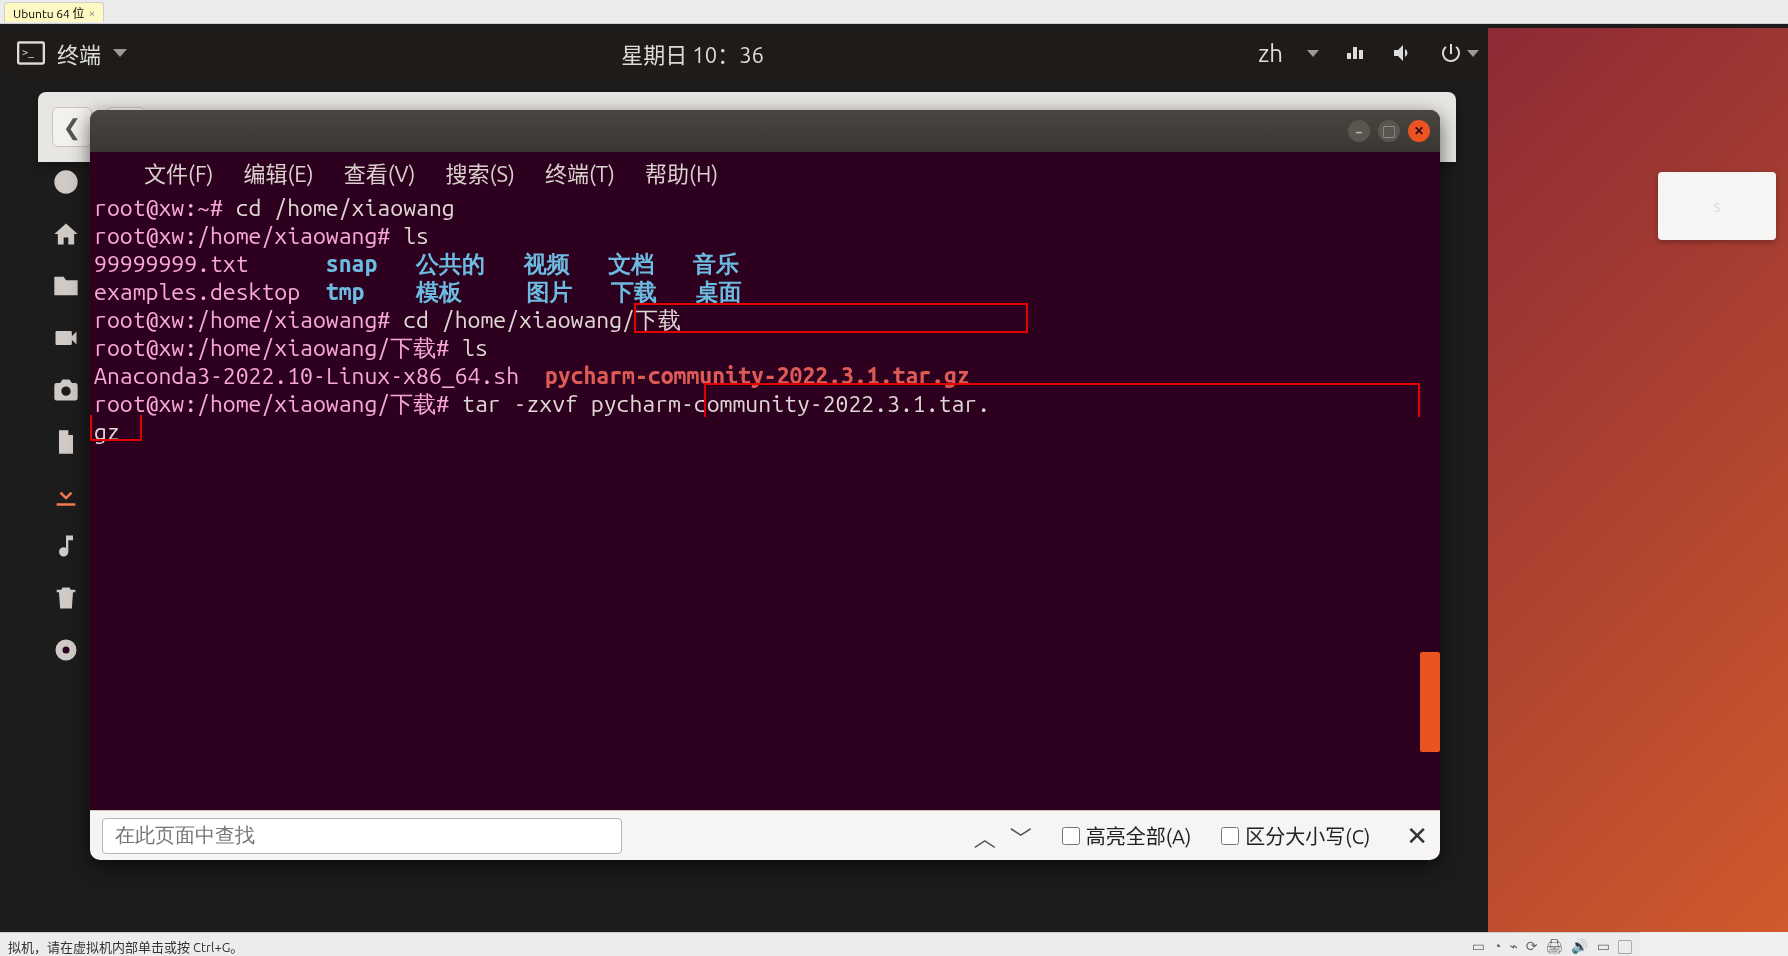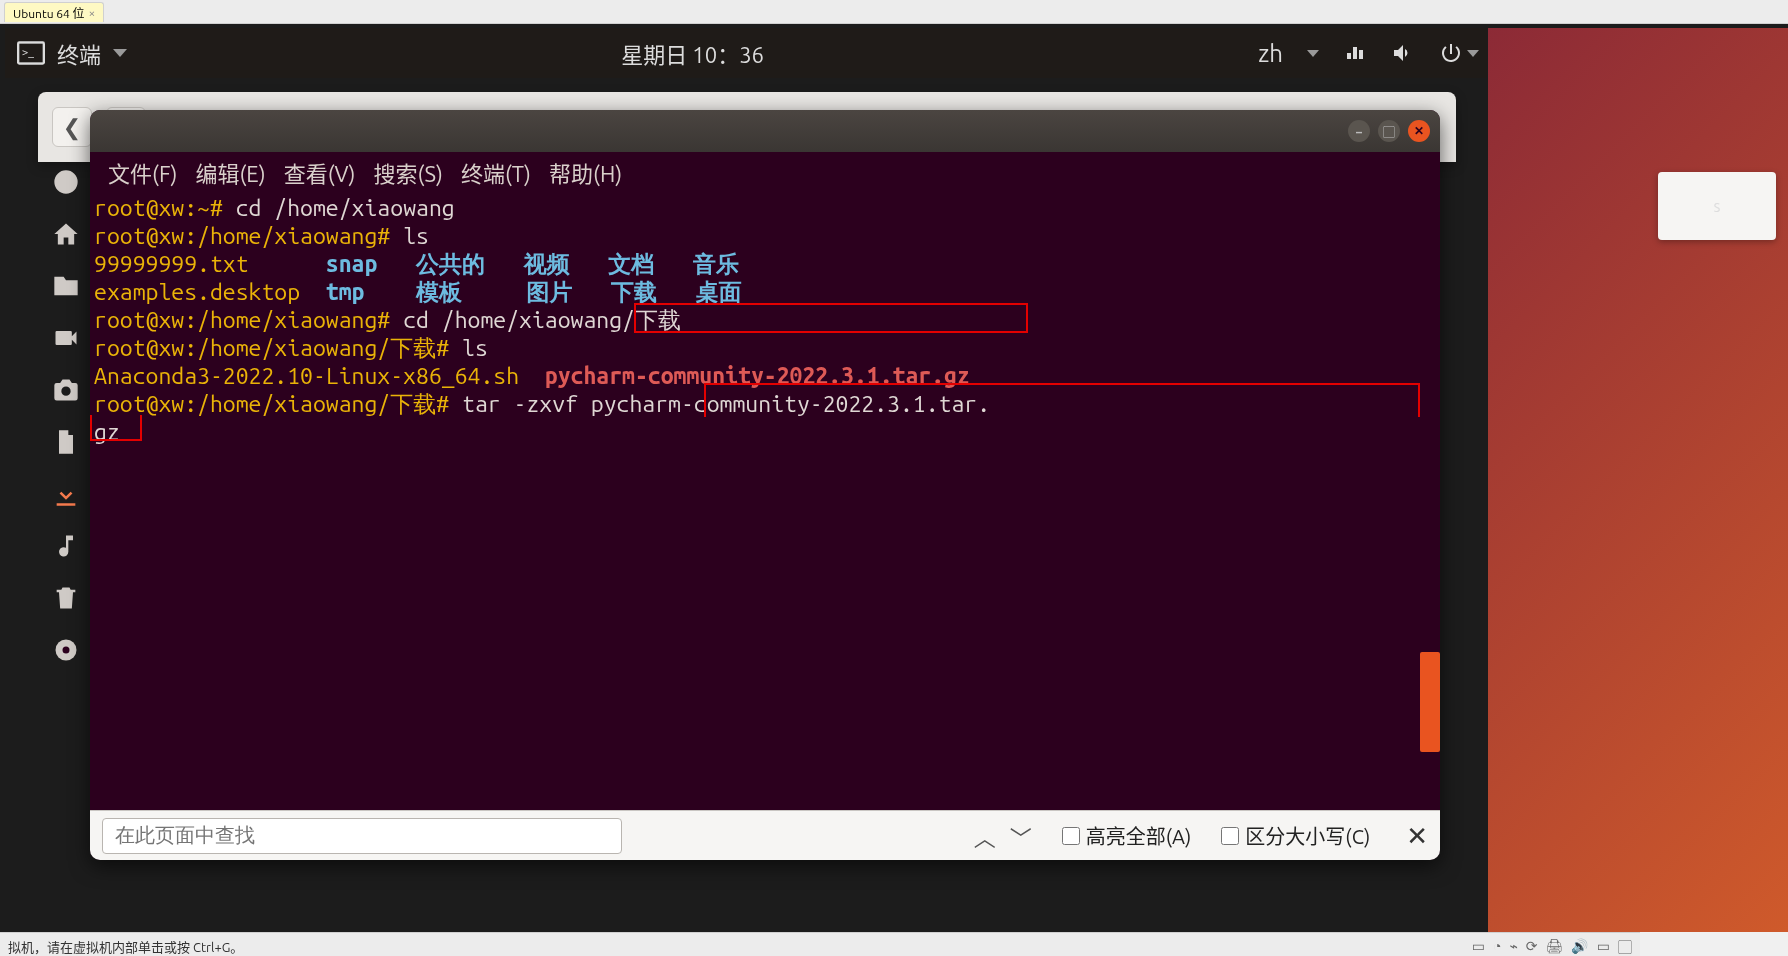--- a/index.html
+++ b/index.html
@@ -184,24 +184,25 @@
     width:22px;height:22px;border-radius:50%;display:flex;align-items:center;justify-content:center;font-size:12px;color:#3a3633;font-weight:bold;
   }
   .terminal-titlebar .min{ background:#5a554f;color:#bbb;}
   .terminal-titlebar .max{ background:#5a554f;color:#bbb;}
   .terminal-titlebar .cls{ background:#e95420;color:#2c001e;}
 
   .terminal-menu {
     height:40px;
     display:flex;
     align-items:center;
-    gap:18px;
+    gap:30px;
     padding-left:18px;
     color:#d9d0cb;
     font-size:22px;
+    margin-left:36px;
   }
   .terminal-menu span{ cursor:pointer; }
 
   .terminal-body {
     font-family:Consolas,"Ubuntu Mono",monospace;
     font-size:23px;
     line-height:1.22;
     color:#d6d0cf;
     padding:2px 4px;
     white-space:pre;
@@ -210,21 +211,21 @@
     overflow:hidden;
   }
   .terminal-body .scrollbar-track{
     position:absolute; right:0; top:0; bottom:0; width:20px; background:#2c001e;
   }
   .terminal-body .scrollbar-thumb{
     position:absolute; right:0; top:460px; width:20px; height:100px; background:#e95420; border-radius:2px;
   }
   .c-dir { color:#6dbbe0; font-weight:bold; }
   .c-red { color:#de5a56; font-weight:bold; }
-  .c-white { color:#eab308; }
+  .c-white { color:#f9a8d4; }
   .c-cmd { color:#dfd7d4; }
 
   .hl-box1 {
     position:absolute;
     left:544px;
     top:111px;
     width:394px;
     height:30px;
     border:2px solid #e30000;
     pointer-events:none;

